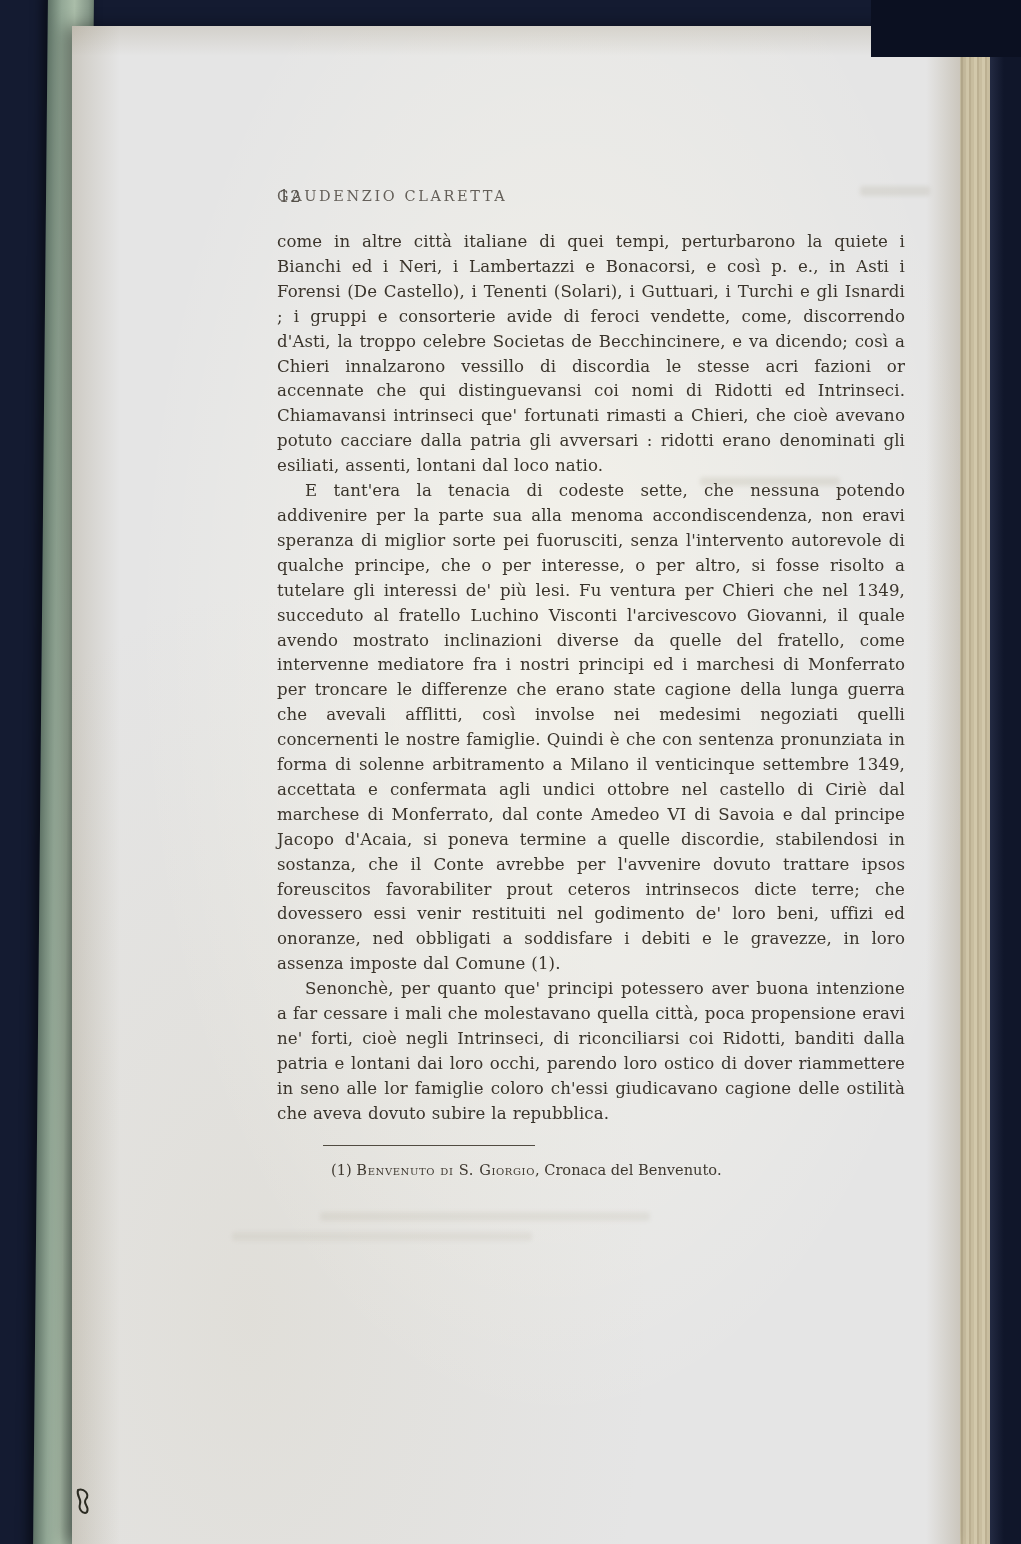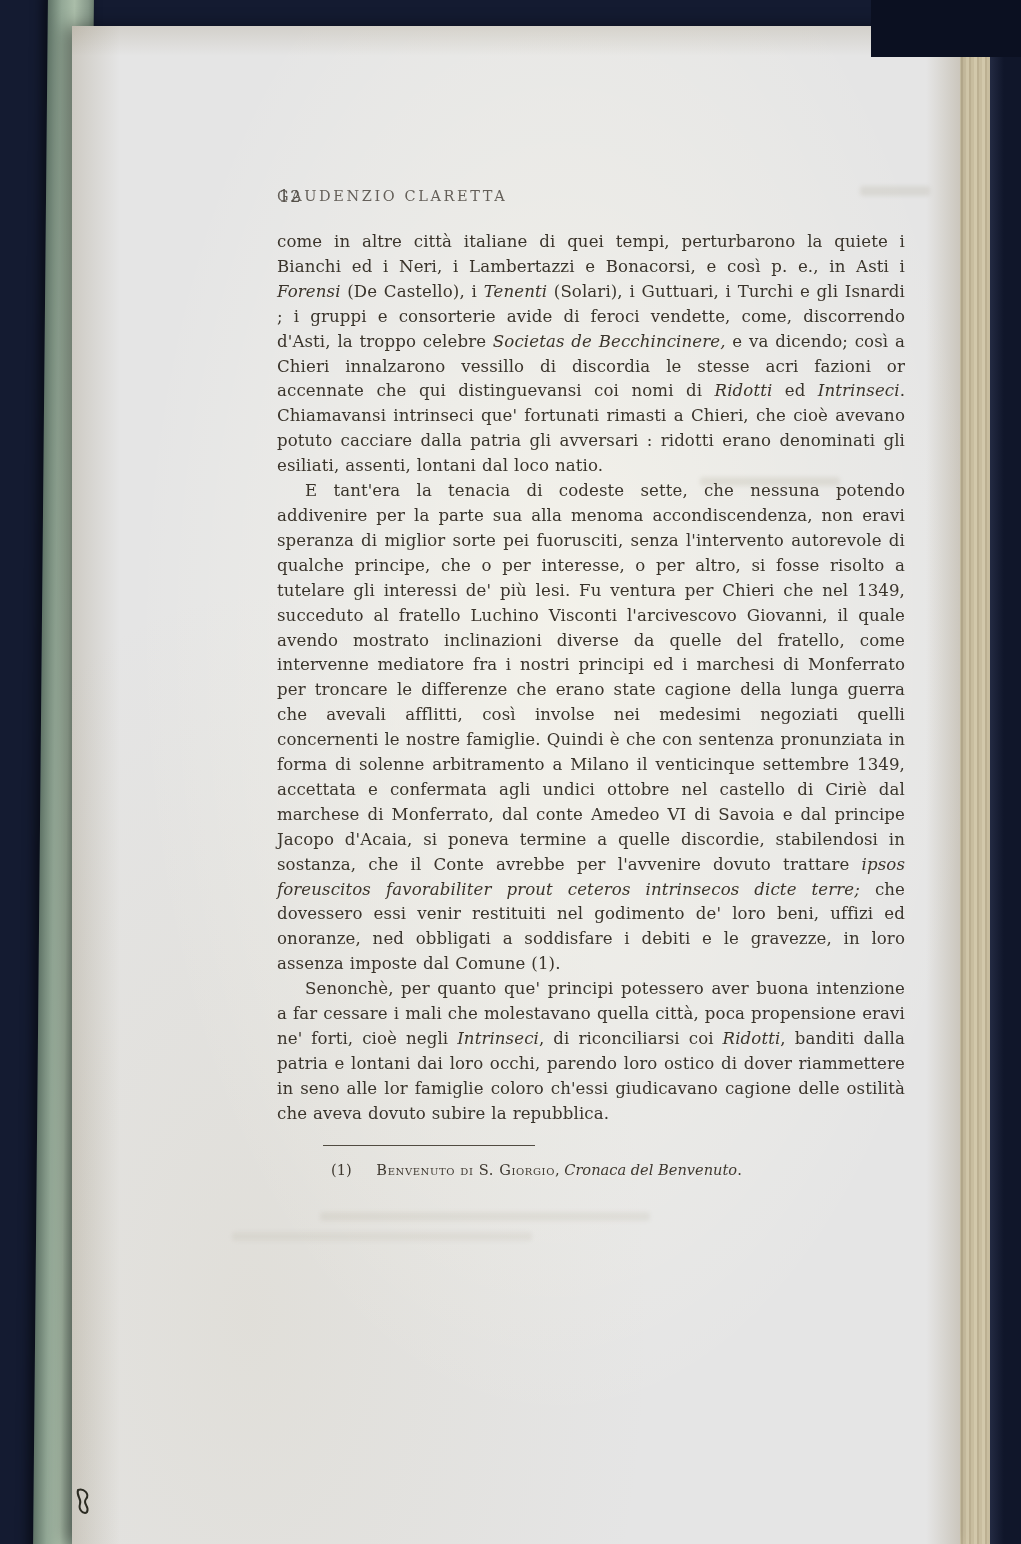--- a/index.html
+++ b/index.html
@@ -59,22 +59,22 @@
   .page-number { position:absolute; left:2px; top:1px; font-size:16px; letter-spacing:1px; }
   .running-header {
     position:absolute; left:0; right:0; top:2px; text-align:left;
     font-size:14.5px; letter-spacing:2.6px; opacity:0.9;
   }
   .para {
     text-align:justify; font-size:16.6px; line-height:24.9px;
     letter-spacing:0.1px; word-spacing:0.6px;
   }
   .para.indent { text-indent:28px; }
-  .italic { font-style:italic; }
-  .smallcaps { font-variant:small-caps; letter-spacing:0.6px;margin-left:20px; }
+  .italic { }
+  .smallcaps { font-variant:small-caps; letter-spacing:0.6px; }
   .footnote-rule {
     margin:18px 0 14px 46px; width:212px; height:0;
     border-top:1.2px solid #514b41;
   }
   .footnote-text { font-size:14.6px; line-height:20px; padding-left:54px; color:#3e382f; }
   
   .cover-mark { position:absolute; left:74px; top:1486px; width:26px; height:30px; z-index:4; }
   
   .smudge { position:absolute; pointer-events:none; background:#8a8166; opacity:0.14; filter:blur(2px); border-radius:3px; z-index:3; }
   .smudge-a { left:860px; top:186px; width:70px; height:10px; }

